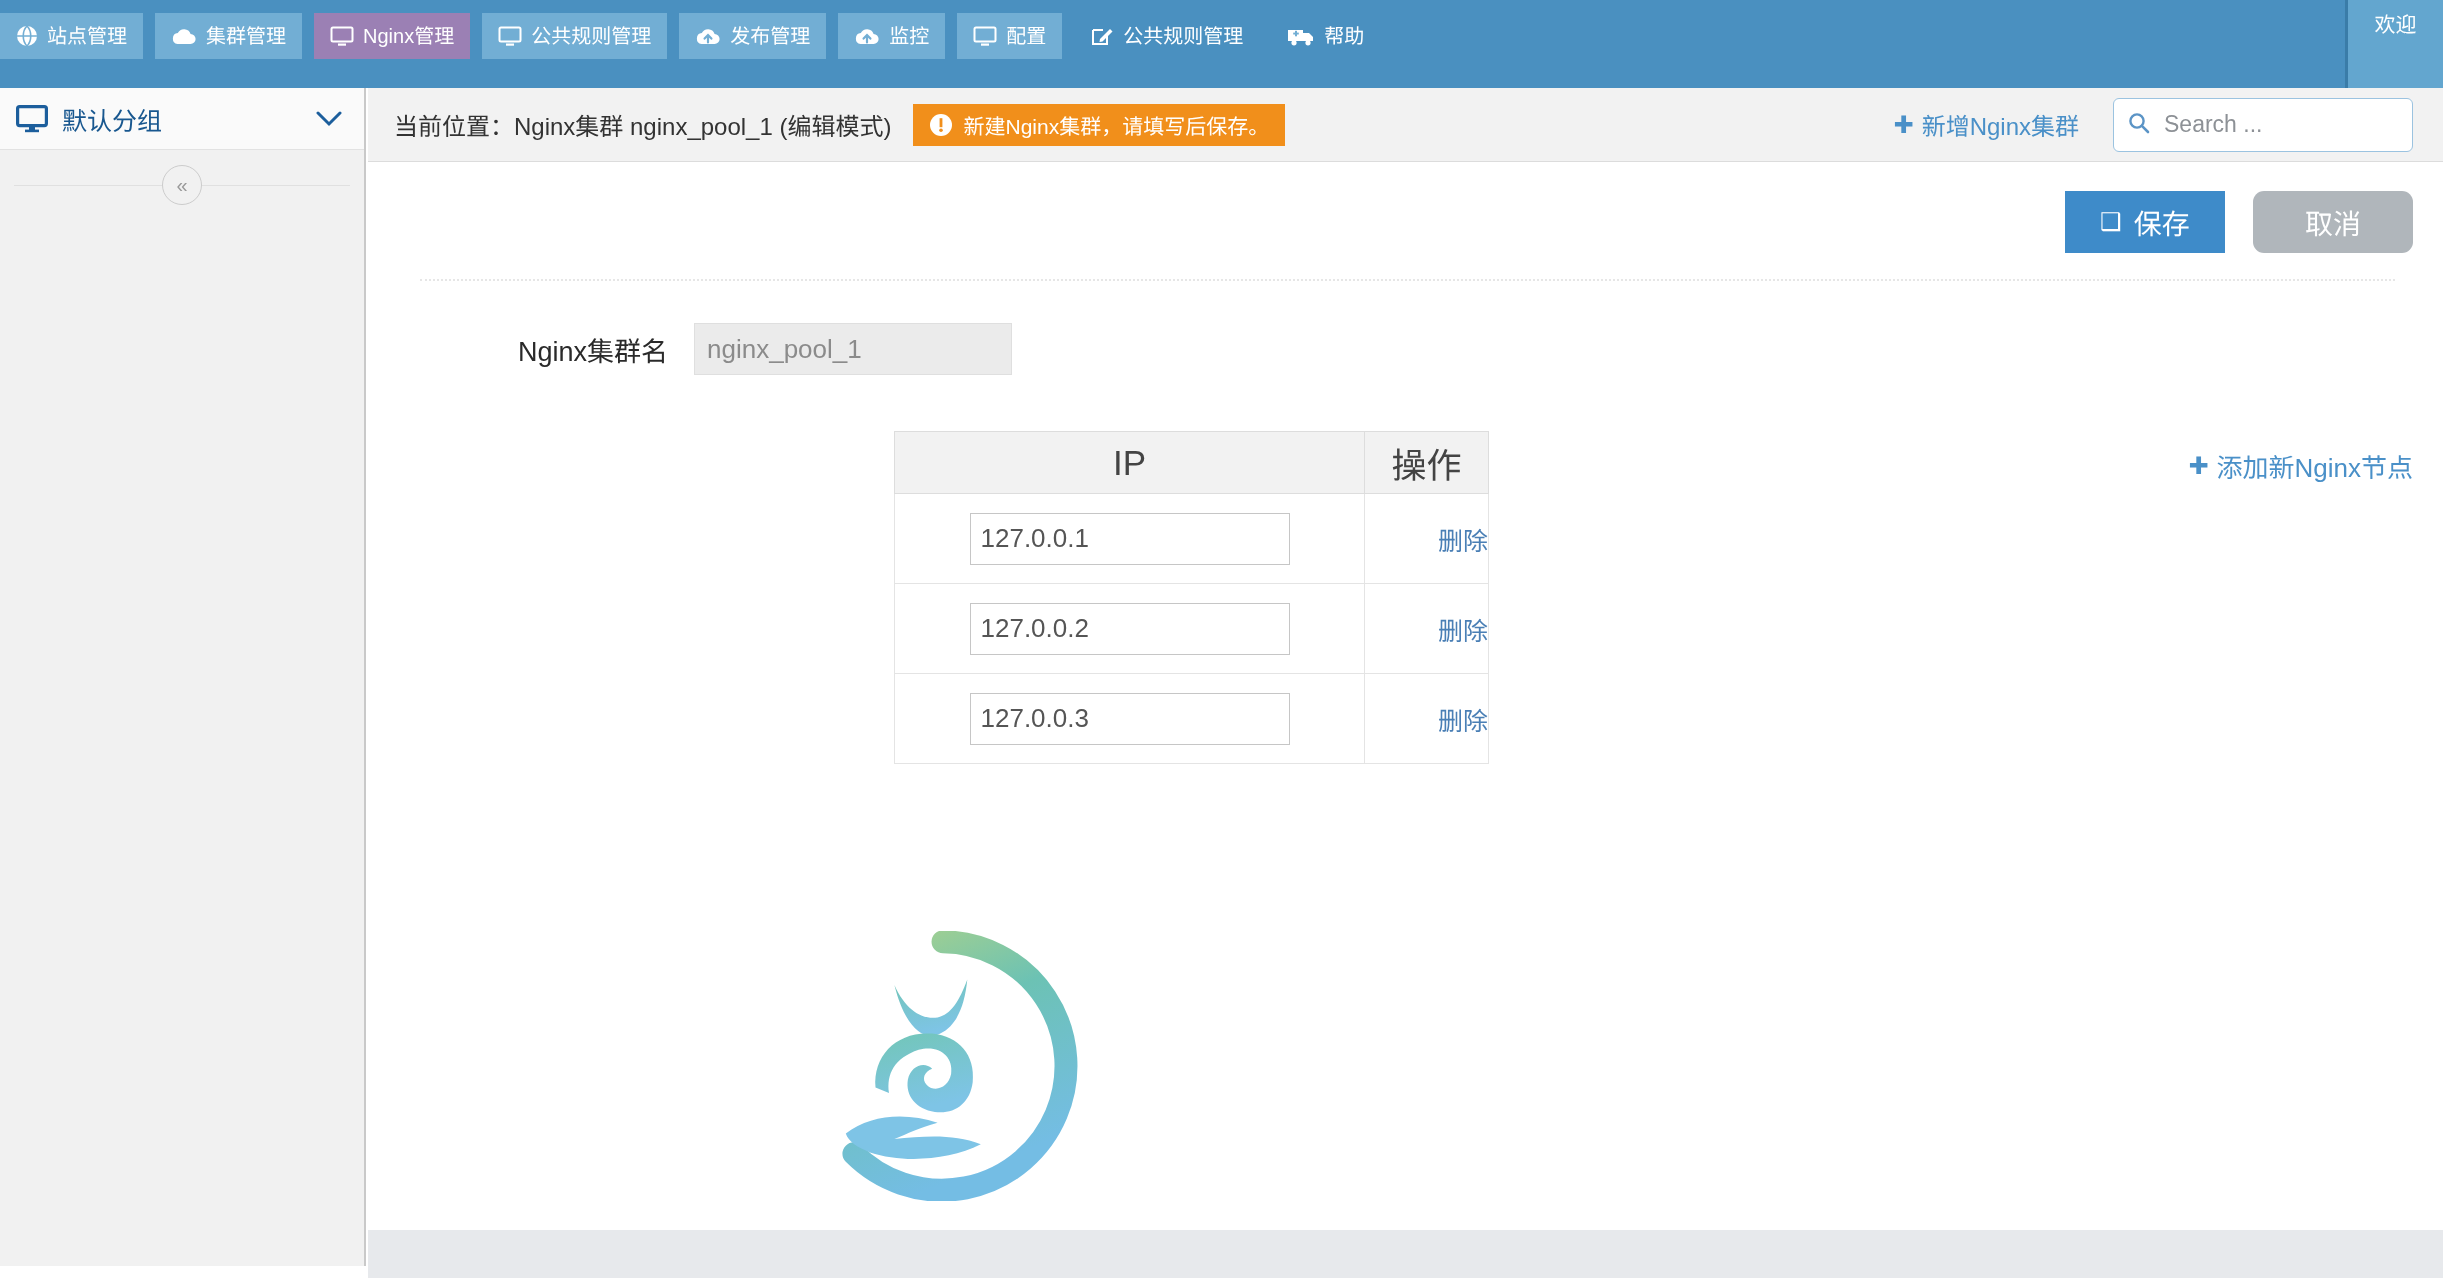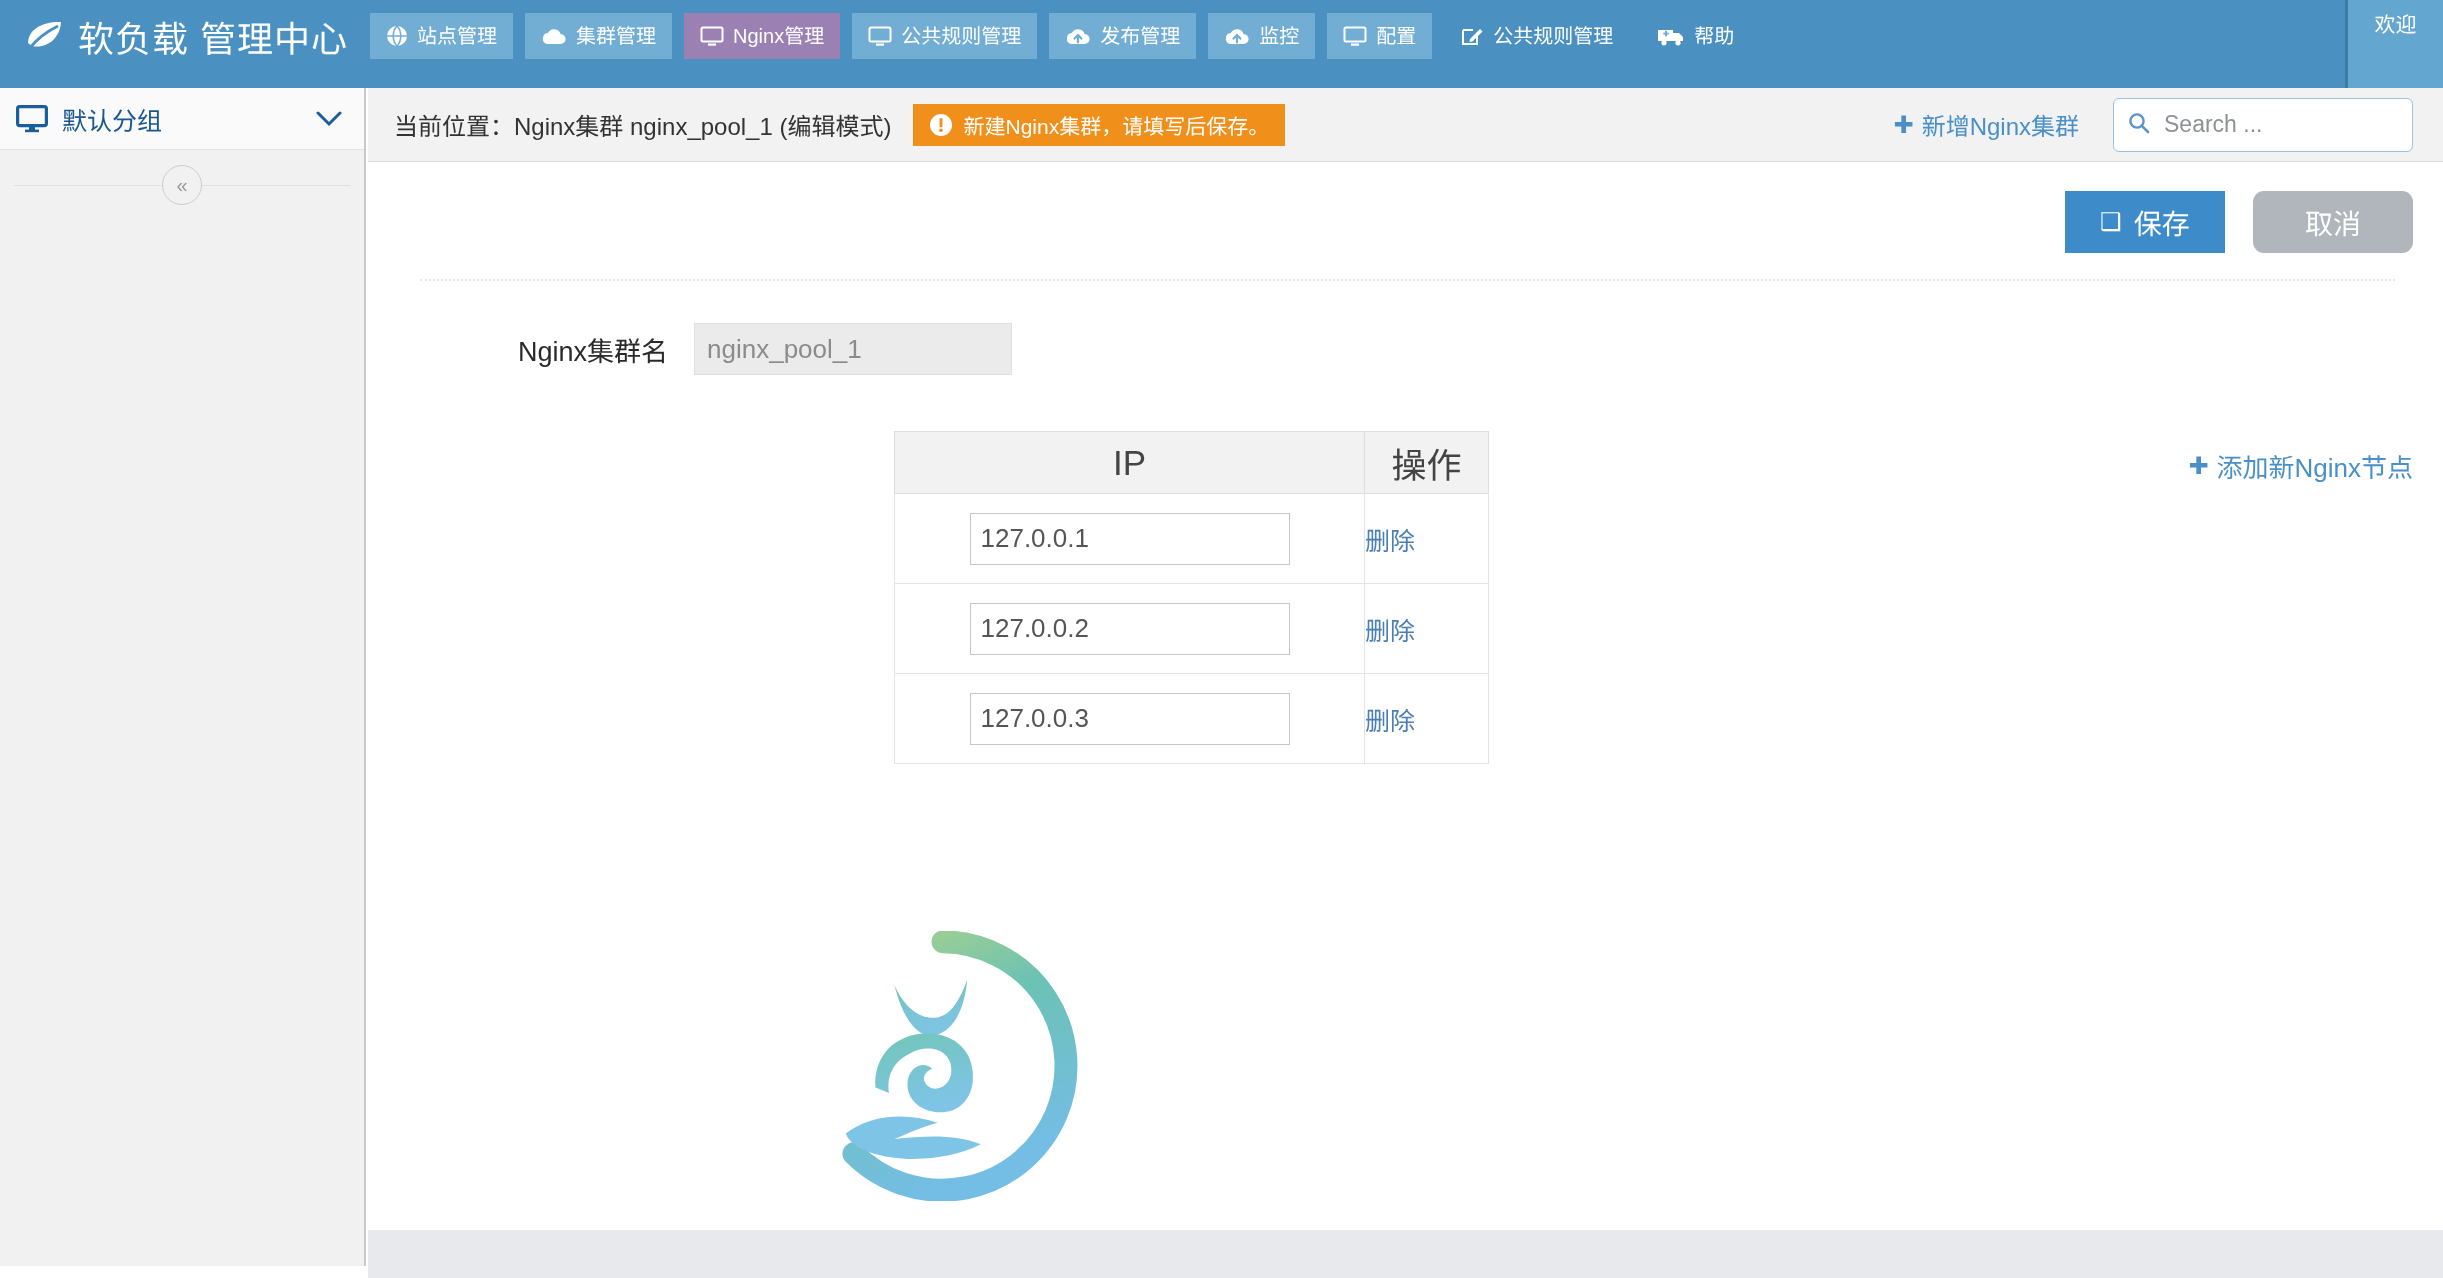--- a/index.html
+++ b/index.html
@@ -227,21 +227,21 @@
   }
   .th-ip { width: 470px; }
   .th-op { width: 124px; }
   .ip-table td {
     border: 1px solid #e4e4e4;
     height: 90px;
     background: transparent;
     vertical-align: middle;
   }
   .td-ip { text-align: center; padding: 0; }
-  .td-op { text-align: left; padding: 0; margin-left: 35px; }
+  .td-op { text-align: right; padding: 0; margin-left: 35px; }
   .ip-input {
     width: 320px; height: 52px;
     border: 1px solid #c6c6c6;
     background: transparent;
     font-size: 26px; color: #555555;
     padding: 0 10px;
     font-family: inherit;
     outline: none;
   }
   .del-link {
@@ -281,29 +281,20 @@
     position: absolute; left: 368px; top: 1230px;
     width: 2075px; height: 48px;
     background: #e7e9ec;
   }
 </style>
 </head>
 <body>
 
 <div class="topnav">
 
-  <div class="brand">
-    <span class="brand-leaf">
-      <svg width="40" height="34" viewBox="0 0 40 34">
-        <path d="M4 24 C4 10, 20 2, 37 3 C36 20, 22 30, 8 27 Z" fill="#ffffff"></path>
-        <path d="M6 29 C12 21, 22 13, 34 7" stroke="#4a90c0" stroke-width="3" fill="none"></path>
-      </svg>
-    </span>
-    <span class="brand-text">软负载 管理中心</span>
-  </div>
 
   <div class="nav-items">
 
     <div class="nav-btn">
       <span class="nav-ico">
         <svg width="22" height="22" viewBox="0 0 22 22">
           <circle cx="11" cy="11" r="10" fill="#ffffff"></circle>
           <path d="M11 1 C6 6, 6 16, 11 21 M11 1 C16 6, 16 16, 11 21 M1 11 H21" stroke="#72aed4" stroke-width="1.6" fill="none"></path>
         </svg>
       </span>

